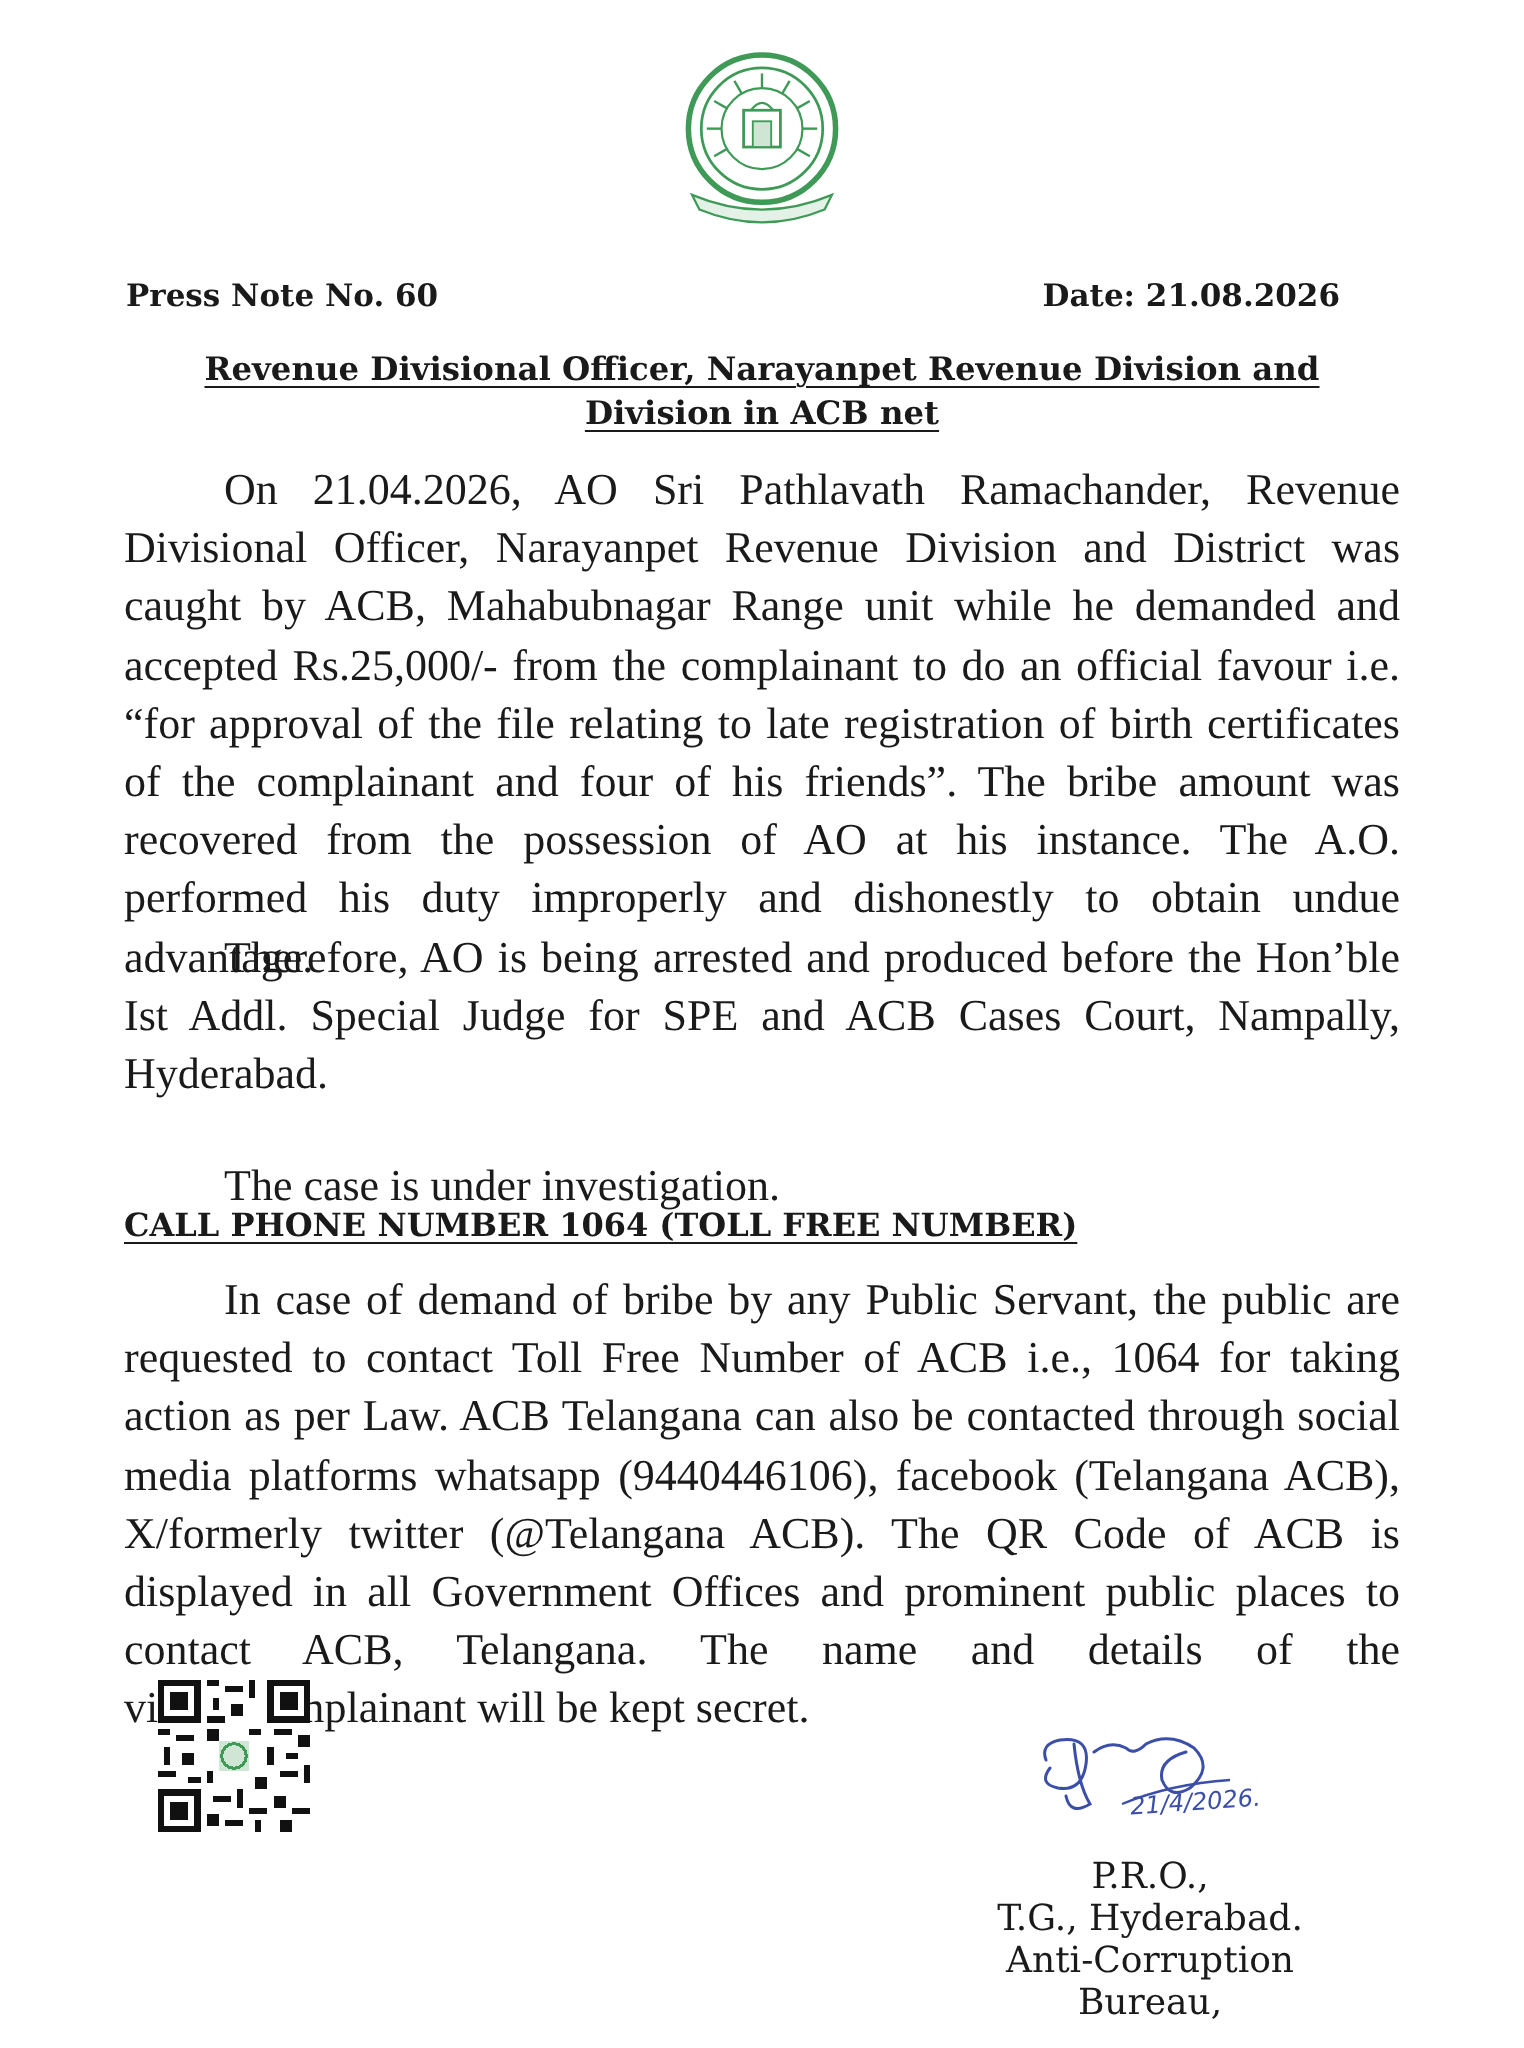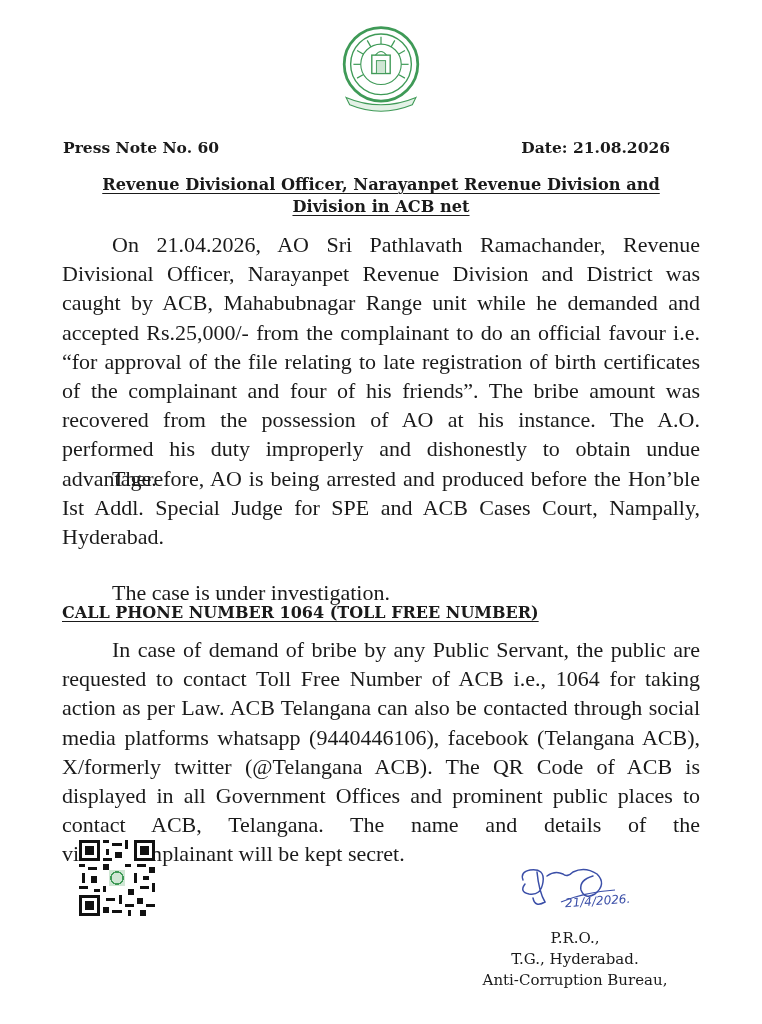--- a/index.html
+++ b/index.html
@@ -47,21 +47,21 @@
     }
     .signature svg { width: 100%; height: 100%; }
     .sig-date {
       position: absolute; left: 565px; top: 894px;
       font-family: "DejaVu Sans", sans-serif; font-size: 12px; color: #3b4fa8;
       font-style: italic; transform: rotate(-4deg);
     }
     .sign-block {
       position: absolute; left: 470px; width: 210px; top: 928px;
       text-align: center; font-family: "DejaVu Serif", serif;
-      font-size: 15px; line-height: 21px;
+      font-size: 18px; line-height: 21px;
     }
   </style>
 </head>
 <body>
 
 <div class="logo">
   <svg viewBox="0 0 100 100">
     <circle cx="50" cy="46" r="40" fill="none" stroke="#3f9a57" stroke-width="3"></circle>
     <circle cx="50" cy="46" r="33" fill="none" stroke="#3f9a57" stroke-width="1.5"></circle>
     <circle cx="50" cy="46" r="22" fill="none" stroke="#3f9a57" stroke-width="1.2"></circle>

